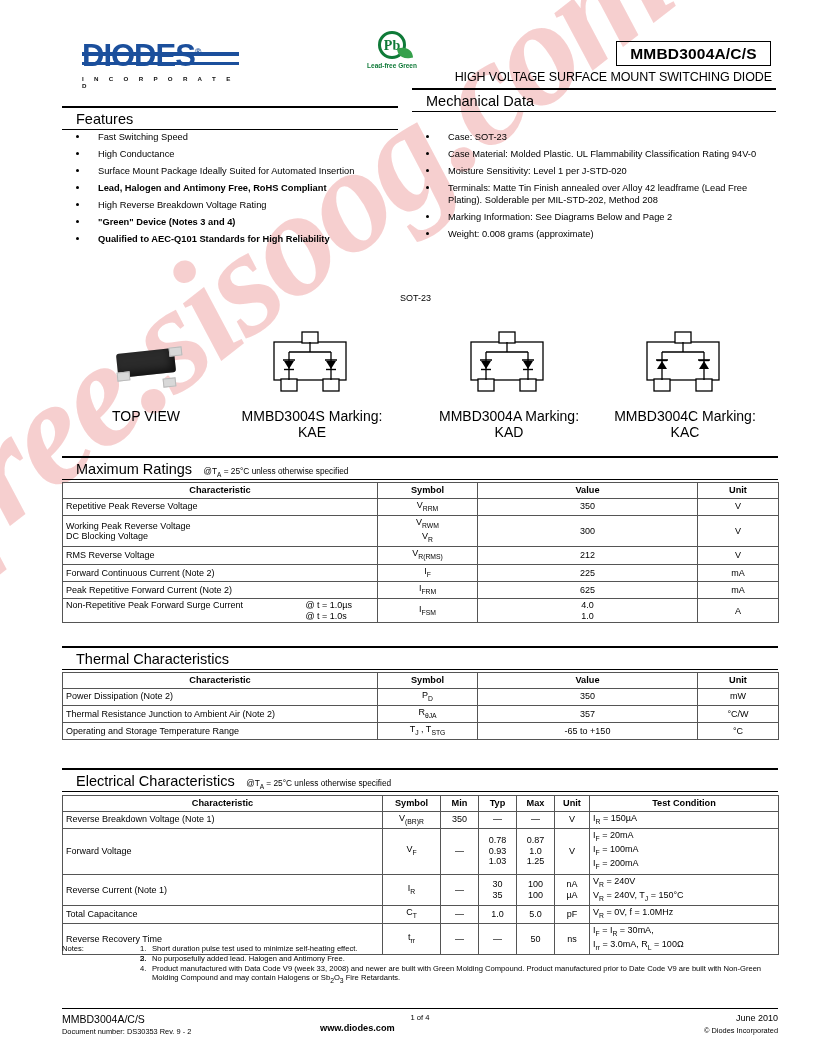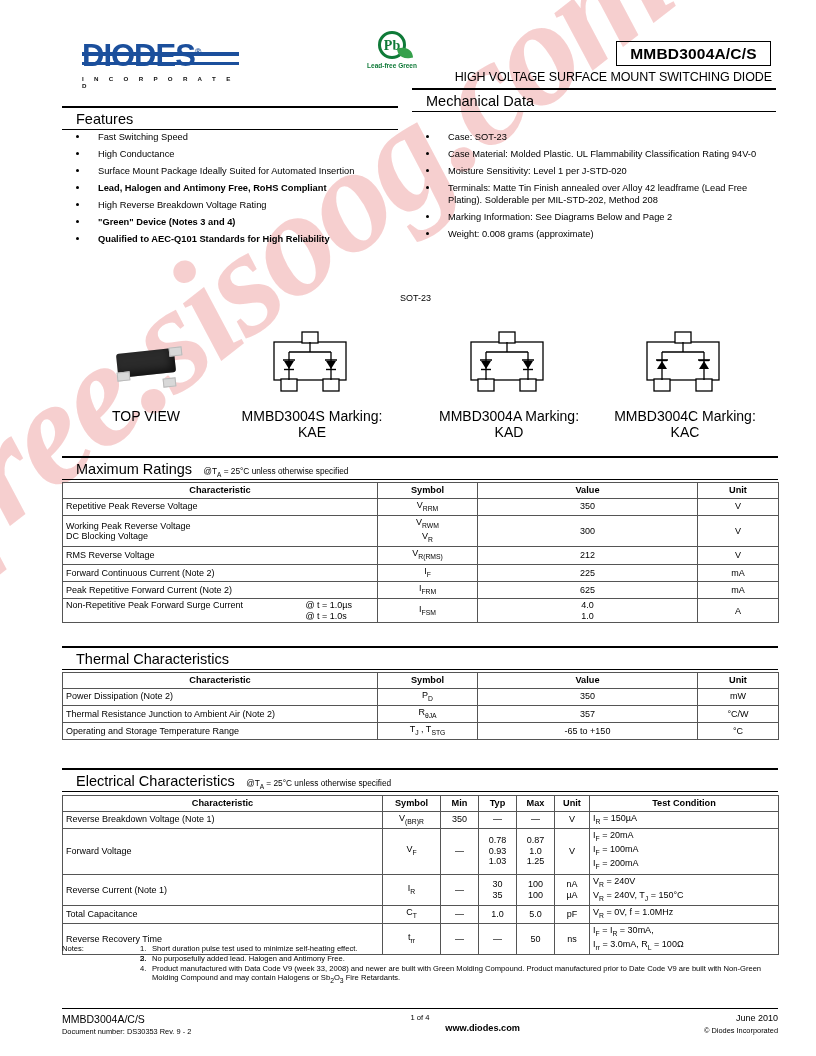--- a/index.html
+++ b/index.html
@@ -145,21 +145,21 @@
   #notes ol { margin:0; padding:0 0 0 78px; list-style:none; }
   #notes li { position:relative; margin-bottom:.6px; padding-left:12px; }
   #notes li .num { position:absolute; left:0; top:0; }
 
   
   #footer { position:absolute; left:62px; top:1008px; width:716px; height:40px; }
   #footer .fline { position:absolute; left:0; top:0; width:716px; border-top:1px solid #000; }
   #footer .fl { position:absolute; left:0; top:5px; font-size:10.5px; }
   #footer .fl2 { position:absolute; left:0; top:19px; font-size:7.4px; }
   #footer .fc { position:absolute; left:258px; top:5px; width:200px; text-align:center; font-size:7.6px; }
-  #footer .fc2 { position:absolute; left:258px; top:15px; width:200px; text-align:right; font-size:9.2px; font-weight:700; }
+  #footer .fc2 { position:absolute; left:258px; top:15px; width:200px; text-align:left; font-size:9.2px; font-weight:700; }
   #footer .fr { position:absolute; right:0; top:5px; text-align:right; font-size:9px; }
   #footer .fr2 { position:absolute; right:0; top:18px; text-align:right; font-size:7.4px; }
 </style>
 </head>
 <body>
 
 <div id="watermark">
   <div class="wm-text">free.sisoog.com</div>
 </div>
 

